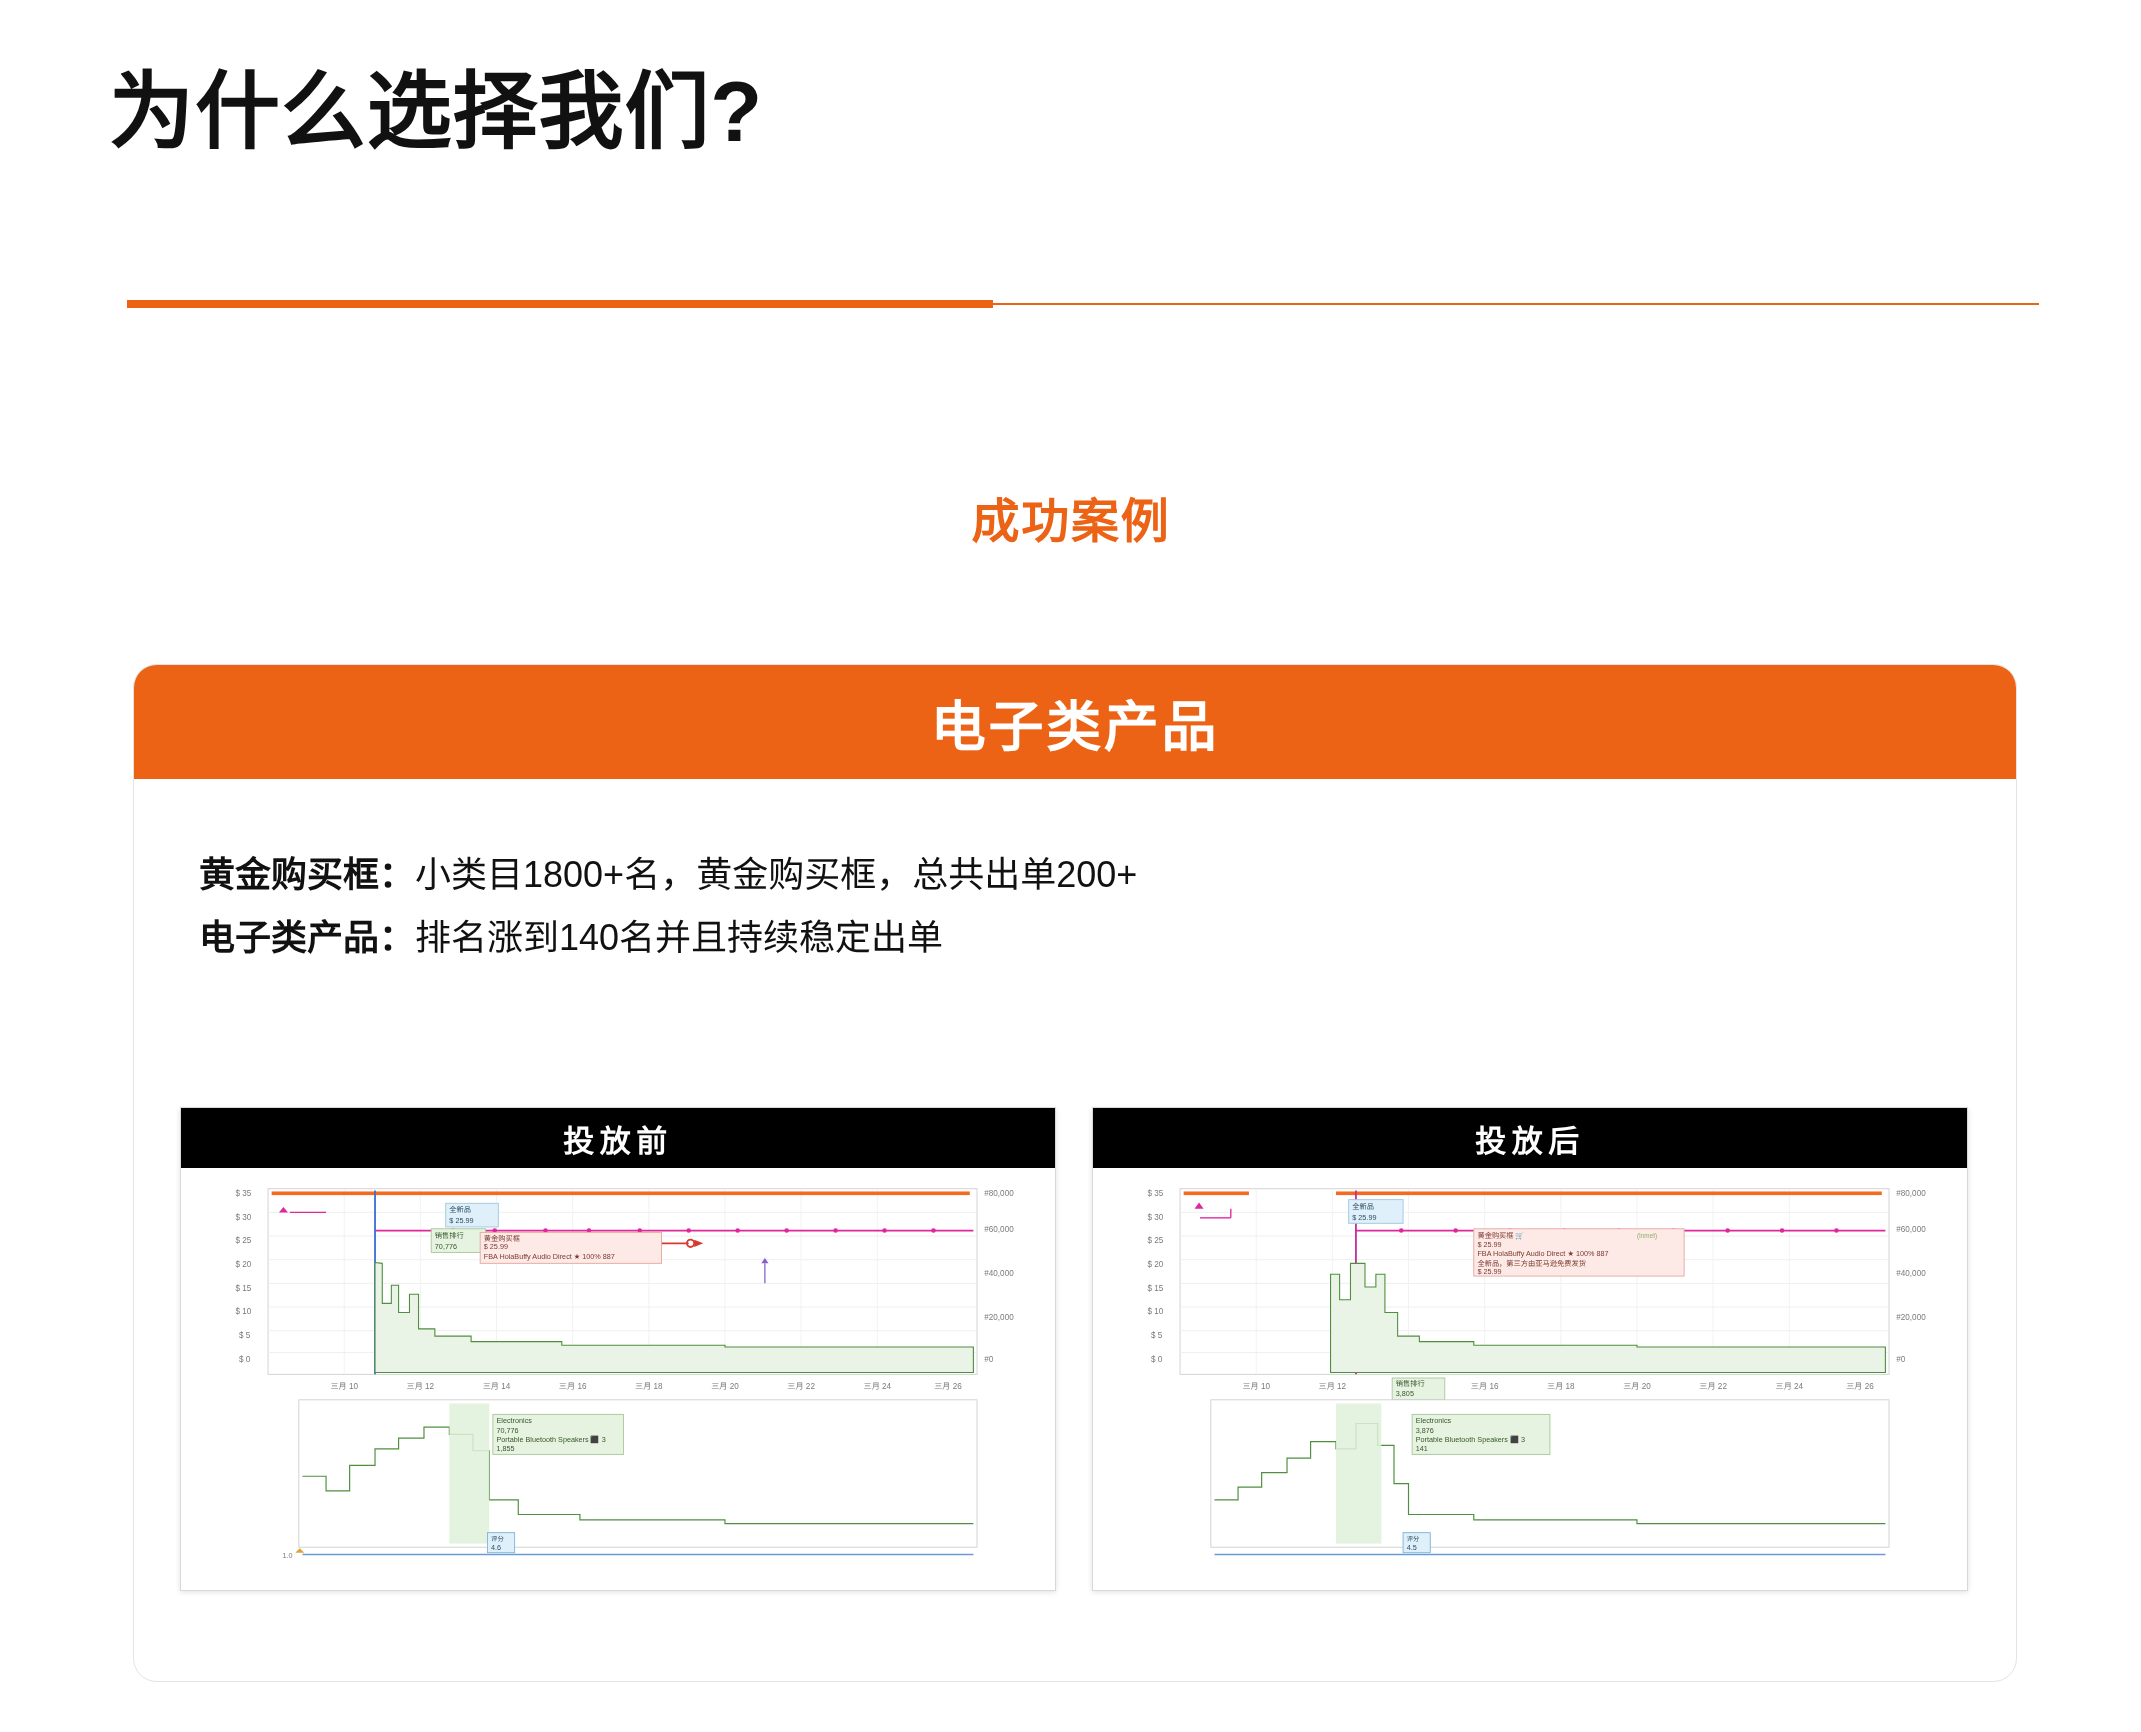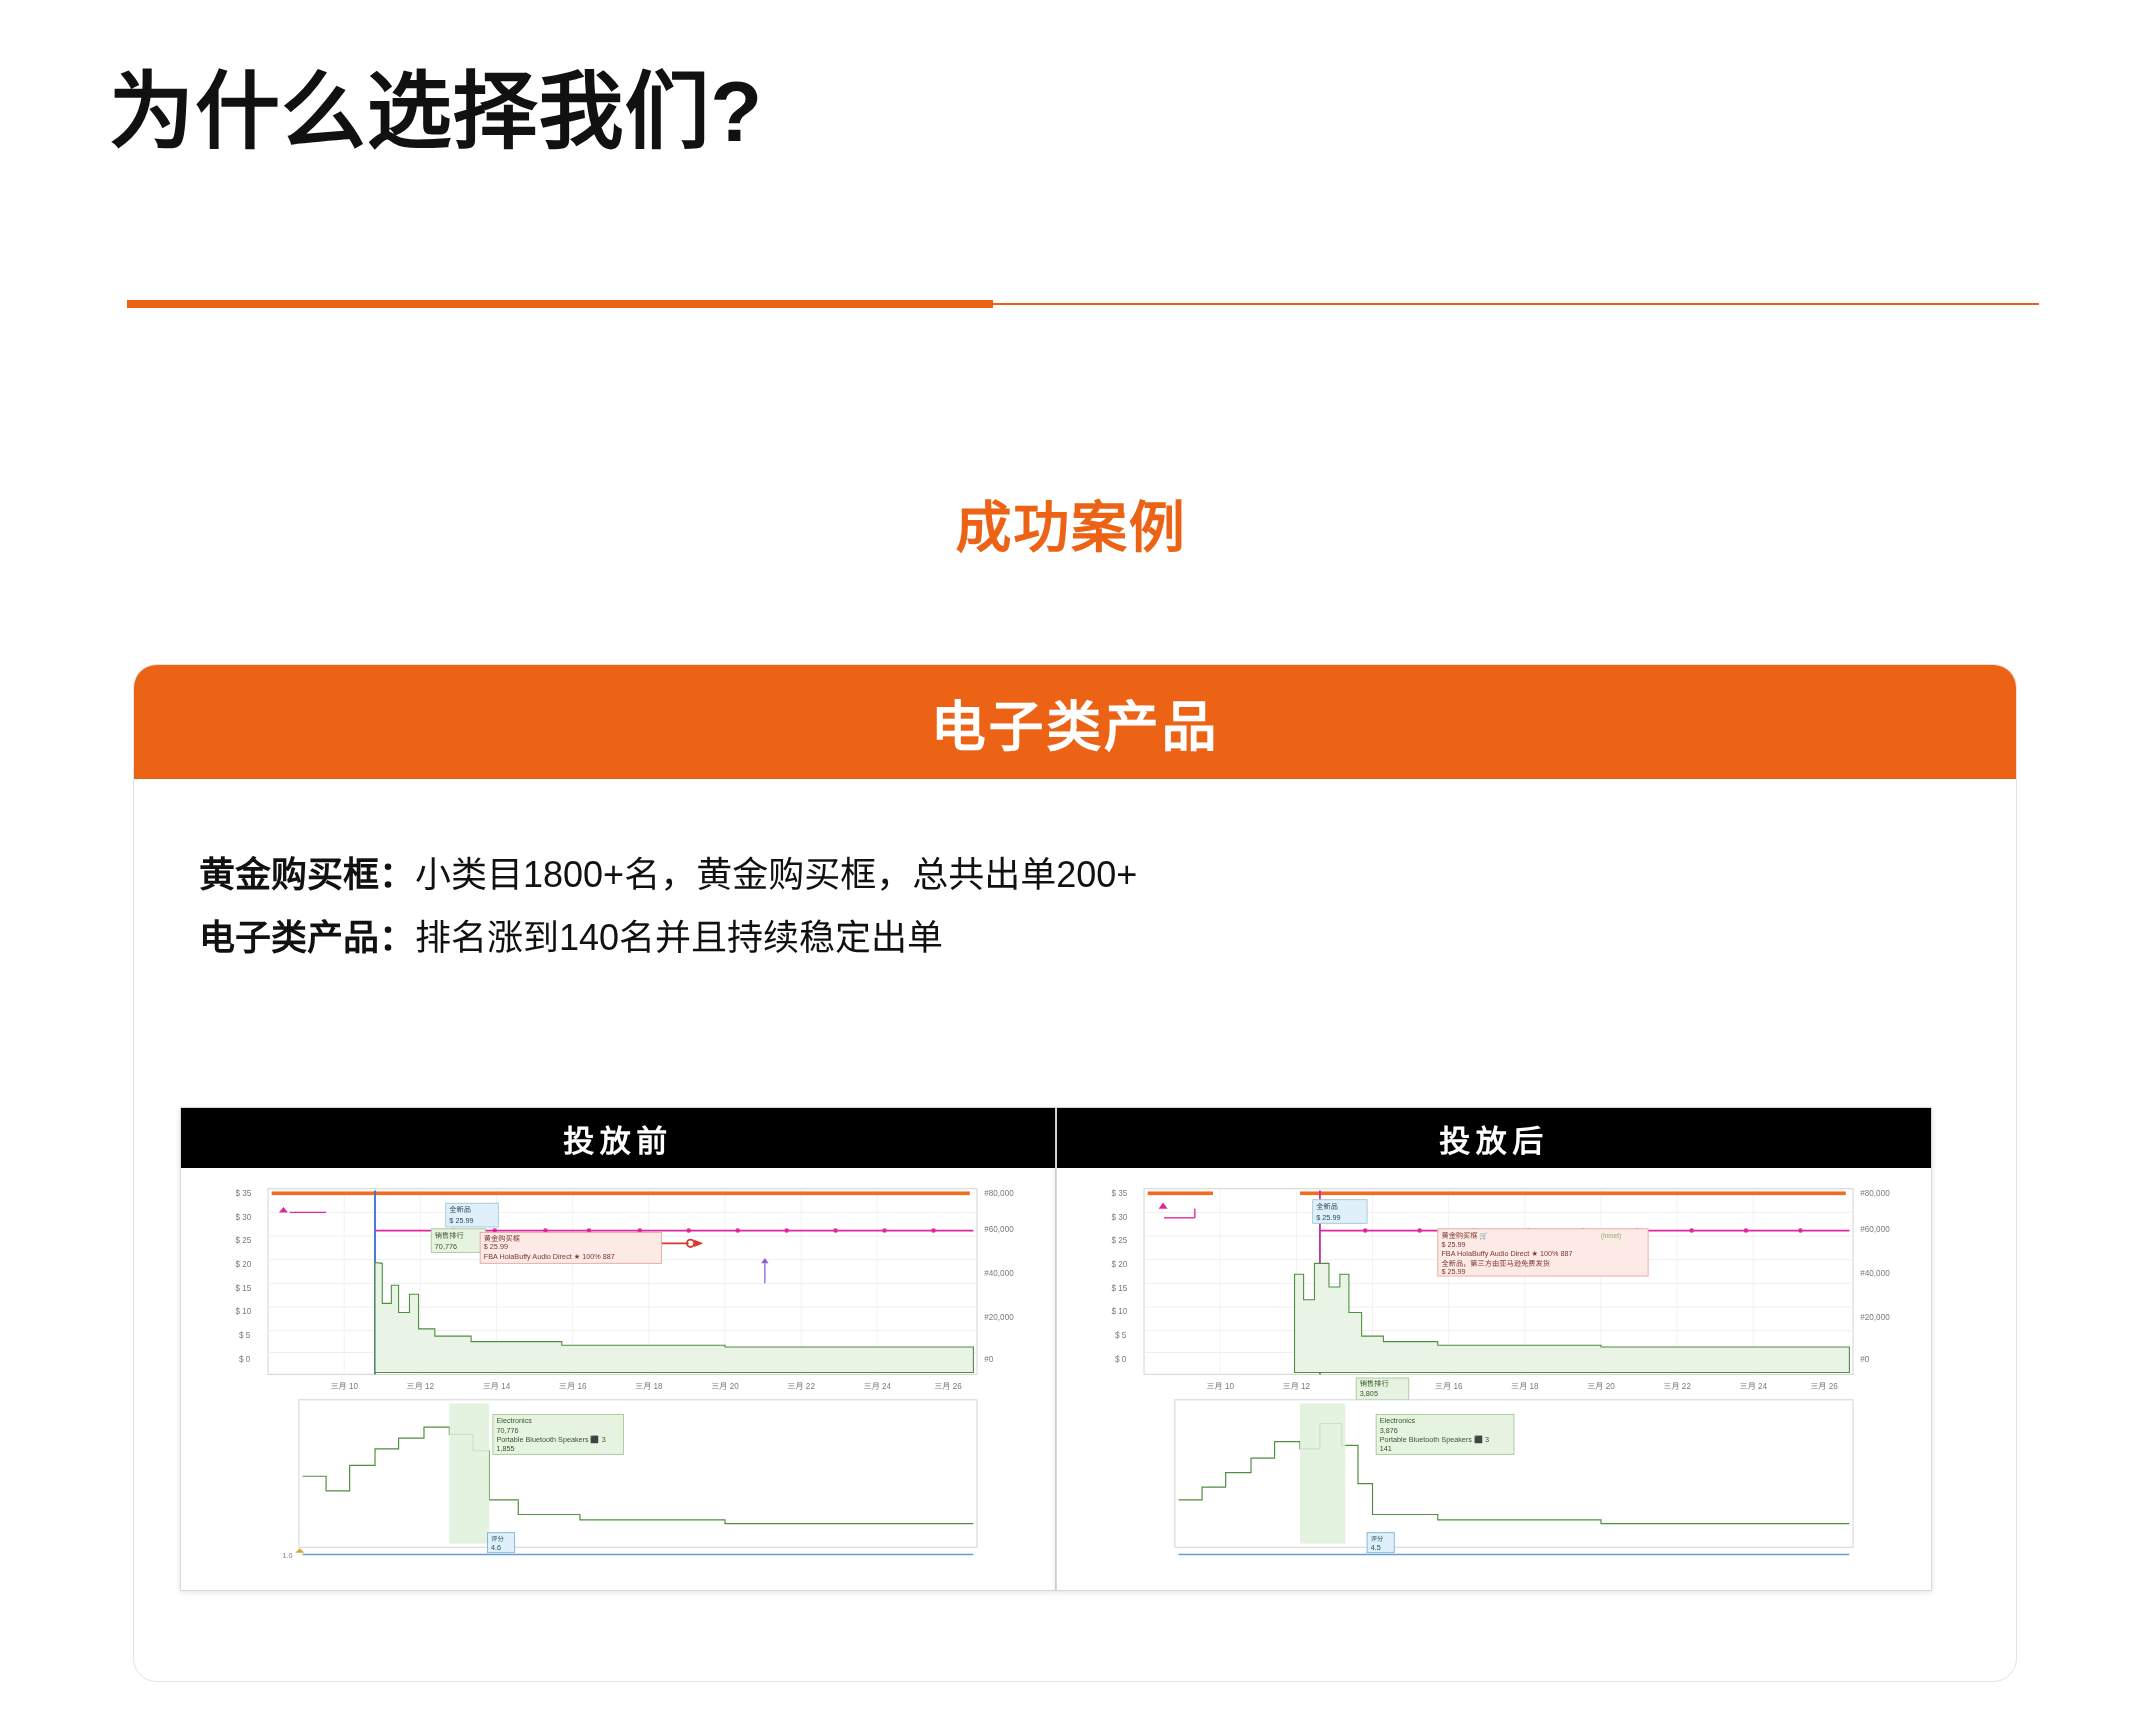--- a/index.html
+++ b/index.html
@@ -51,21 +51,21 @@
     background: #ec6316;
   }
 
   
   .section-heading {
     position: absolute;
     left: 0;
     right: 0;
     top: 482px;
     text-align: center;
-    font-size: 56px;
+    font-size: 48px;
     font-weight: 700;
     color: #ec6316;
     letter-spacing: 1.8px;
   }
 
   
   .card {
     position: absolute;
     left: 133px;
     top: 664px;
@@ -107,20 +107,21 @@
   }
 
   
   .panels {
     position: absolute;
     left: 180px;
     top: 1107px;
     width: 1789px;
     height: 484px;
     display: flex;
+    gap: 36px;
   }
   .panel {
     width: 876px;
     height: 484px;
     background: #ffffff;
     border: 0.9px solid #d8d8d8;
     box-sizing: border-box;
     box-shadow: 0 1.8px 5.5px rgba(0,0,0,0.12);
     position: relative;
     overflow: hidden;

